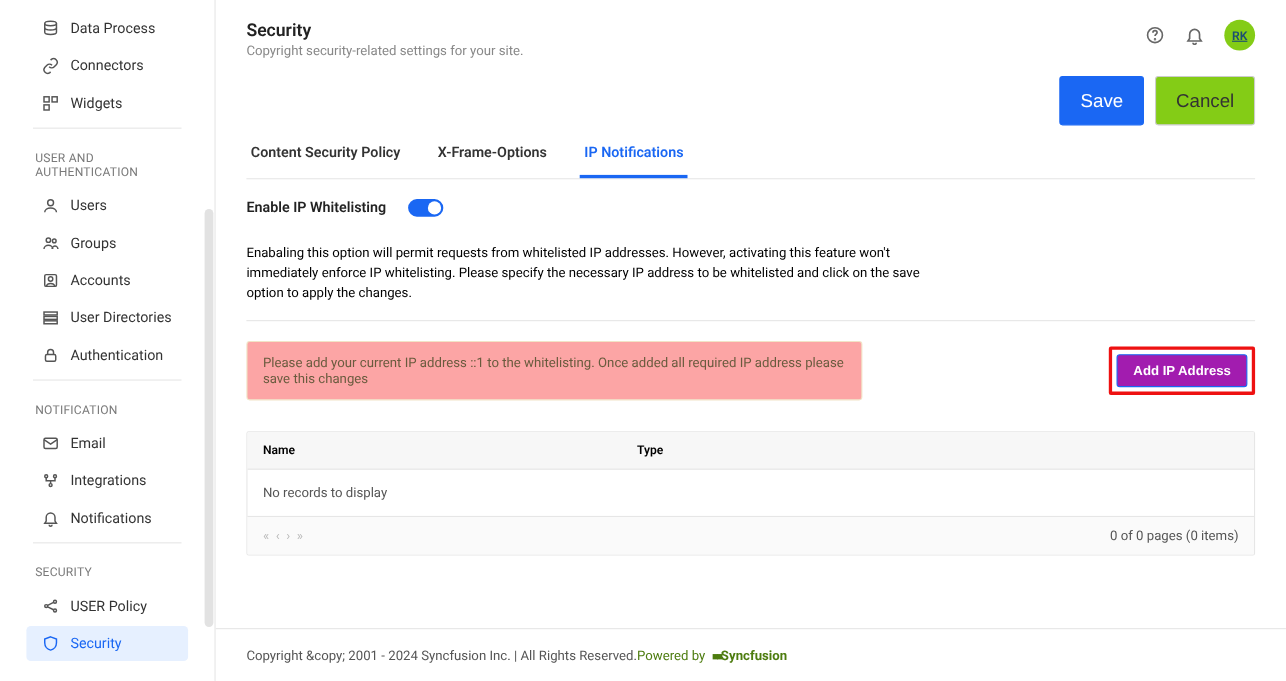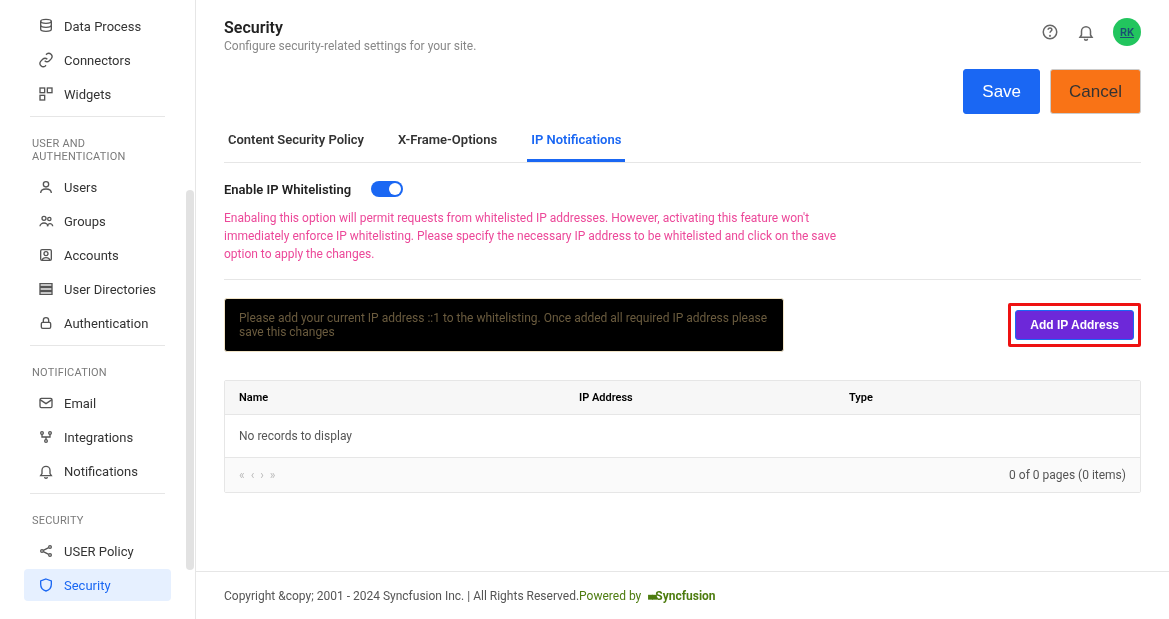--- a/index.html
+++ b/index.html
@@ -21,48 +21,48 @@
   .scroll-thumb { position:absolute; top:190px; right:1px; width:8px; height:380px; background:#ababab; border-radius:4px; opacity:.35;}
 
   
   .main { flex:1; display:flex; flex-direction:column; height:100%; }
   .content { flex:1; padding: 18px 28px 0 28px; overflow:auto; position:relative;}
   .header-row { display:flex; align-items:flex-start; justify-content:space-between; }
   .page-title { font-size: 16px; font-weight: 600; color:#222; }
   .page-sub { font-size: 12px; color:#888; margin-top:2px;}
   .hdr-icons { display:flex; align-items:center; gap:18px; }
   .hdr-icons .ibtn { width:18px; height:18px; color:#666; cursor:pointer; }
-  .avatar { width:28px; height:28px; border-radius:50%; background:#22c55e; color:#1b4e72; font-size:11px; font-weight:600; display:flex; align-items:center; justify-content:center; cursor:pointer;text-decoration:underline;}
+  .avatar { width:28px; height:28px; border-radius:50%; background:#84cc16; color:#1b4e72; font-size:11px; font-weight:600; display:flex; align-items:center; justify-content:center; cursor:pointer;text-decoration:underline;}
 
   .action-row { display:flex; justify-content:flex-end; gap:10px; margin-top:16px; }
   .btn { height:45px; padding:0 18px; border-radius:3px; font-size:17px; cursor:pointer; border:1px solid transparent; display:flex; align-items:center; }
   .btn-primary { background:#1a67f3; color:#fff; border-color:#1a67f3; }
-  .btn-secondary { background:#f97316; color:#333; border-color:#ccc; }
+  .btn-secondary { background:#84cc16; color:#333; border-color:#ccc; }
 
   
   .tabs { display:flex; gap:26px; border-bottom:1px solid #e6e6e6; margin-top:8px; }
   .tab { padding:10px 4px 12px 4px; font-size:13px; color:#333; cursor:pointer; border-bottom:3px solid transparent; font-weight:600; }
   .tab.active { color:#1a67f3; border-bottom-color:#1a67f3; }
 
   
   .section { margin-top:18px; }
   .row-inline { display:flex; align-items:center; gap:20px; }
   .section-title { font-size:13px; font-weight:600; color:#222; }
-  .section-desc { font-size:12px; color:#ec4899; margin-top:12px; line-height:1.5; max-width:640px; }
+  .section-desc { font-size:12px; color:#000000; margin-top:24px; line-height:1.5; max-width:640px; }
   .section-divider { height:1px; background:#e6e6e6; margin-top:16px;}
 
   
   .toggle { width:32px; height:16px; background:#1a67f3; border-radius:8px; position:relative; cursor:pointer; }
   .toggle::after { content:""; position:absolute; right:2px; top:2px; width:12px; height:12px; background:#fff; border-radius:50%; }
 
   
   .alert-row { display:flex; align-items:center; justify-content:space-between; margin-top:18px; gap:20px;}
-  .alert { flex:0 0 560px; background:#000000; border:1px solid #f1e4c7; color:#6a5b3e; font-size:12px; padding:12px 14px; border-radius:3px; }
+  .alert { flex:0 0 560px; background:#fca5a5; border:1px solid #f1e4c7; color:#6a5b3e; font-size:12px; padding:12px 14px; border-radius:3px; }
   .highlight-box { border:3px solid #e11; padding:4px; border-radius:2px; }
-  .btn-add { background:#6d28d9; color:#fff; border:1px solid #1a67f3; height:30px; padding:0 14px; border-radius:3px; font-size:12px; font-weight:600; cursor:pointer; display:flex; align-items:center;}
+  .btn-add { background:#a21caf; color:#fff; border:1px solid #1a67f3; height:30px; padding:0 14px; border-radius:3px; font-size:12px; font-weight:600; cursor:pointer; display:flex; align-items:center;}
 
   
   .table { border:1px solid #e6e6e6; border-radius:2px; margin-top:28px; }
   .thead { display:flex; background:#f7f7f7; border-bottom:1px solid #e6e6e6; }
   .th { padding:10px 14px; font-size:11px; font-weight:600; color:#000000; }
   .th.name { flex:0 0 340px; }
   .th.ip { flex:0 0 270px; }
   .th.type { flex:1; }
   .tbody-empty { padding:14px 14px; font-size:12px; color:#555; border-bottom:1px solid #e6e6e6; }
   .tfoot { display:flex; align-items:center; justify-content:space-between; padding:10px 14px; background:#fafafa; }
@@ -220,21 +220,21 @@
         <div class="scroll-thumb"></div>
       </div>
   </div>
 
   <div class="main">
     <div class="content">
 
       <div class="header-row">
         <div>
           <div class="page-title">Security</div>
-          <div class="page-sub">Configure security-related settings for your site.</div>
+          <div class="page-sub">Copyright security-related settings for your site.</div>
         </div>
         <div class="hdr-icons">
           <span class="ibtn"><svg viewBox="0 0 24 24" fill="none" stroke="currentColor" stroke-width="2">
                 <circle cx="12" cy="12" r="9"></circle>
                 <path d="M9.5 9a2.5 2.5 0 0 1 5 0c0 1.5-2.5 2-2.5 4"></path>
                 <circle cx="12" cy="17" r=".5" fill="currentColor"></circle>
               </svg></span>
           <span class="ibtn"><svg viewBox="0 0 24 24" fill="none" stroke="currentColor" stroke-width="2">
                 <path d="M18 16v-5a6 6 0 0 0-12 0v5l-2 3h16z"></path>
                 <path d="M10 21a2 2 0 0 0 4 0"></path>
@@ -266,21 +266,20 @@
       <div class="alert-row">
         <div class="alert">Please add your current IP address ::1 to the whitelisting. Once added all required IP address please save this changes</div>
         <div class="highlight-box">
           <button class="btn-add">Add IP Address</button>
         </div>
       </div>
 
       <div class="table">
         <div class="thead">
           <div class="th name">Name</div>
-          <div class="th ip">IP Address</div>
           <div class="th type">Type</div>
         </div>
         <div class="tbody-empty">No records to display</div>
         <div class="tfoot">
           <div class="pager">
             <span>«</span>
             <span>‹</span>
             <span>›</span>
             <span>»</span>
           </div>

